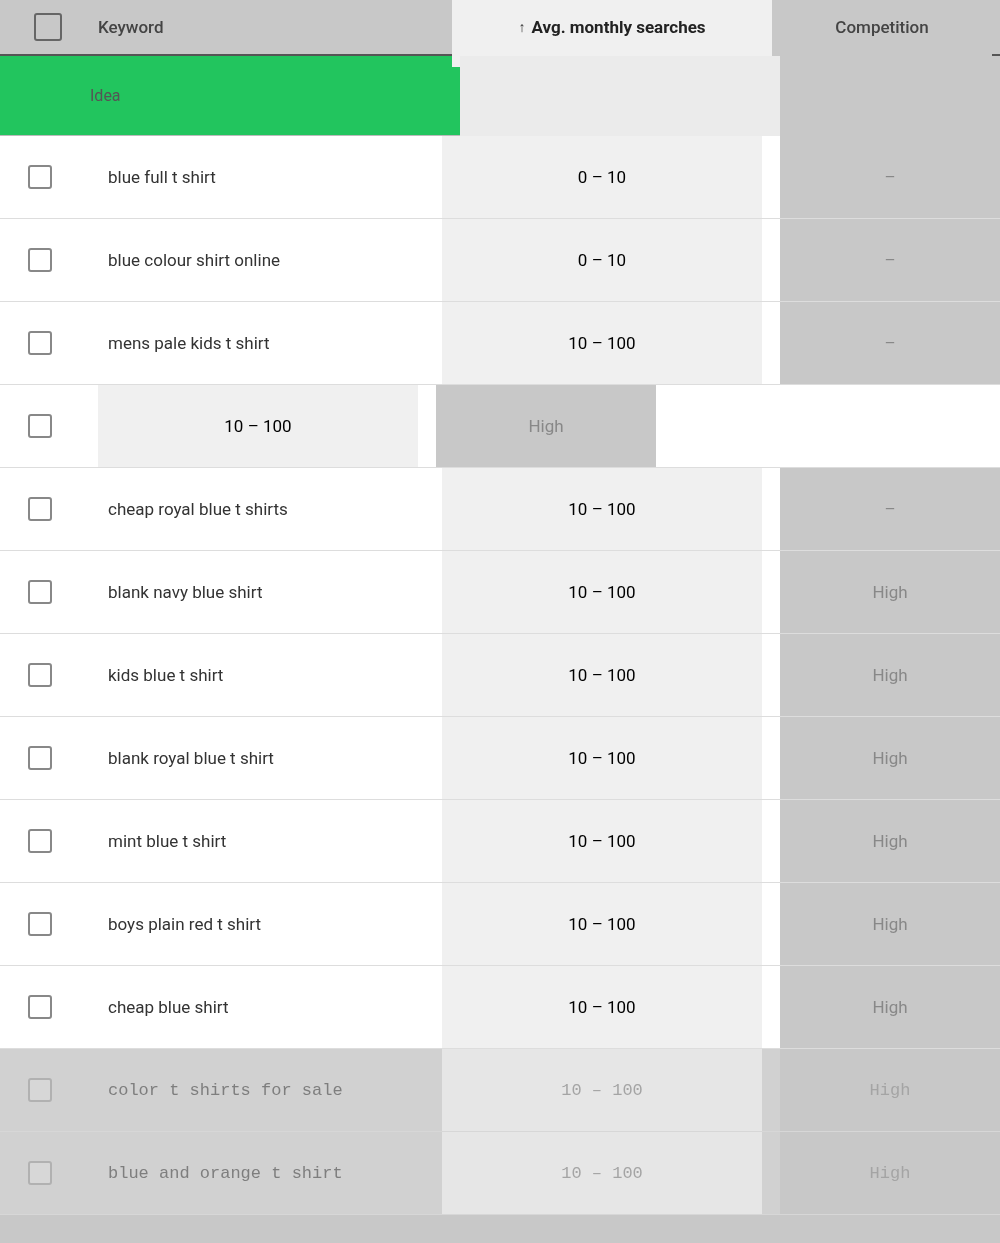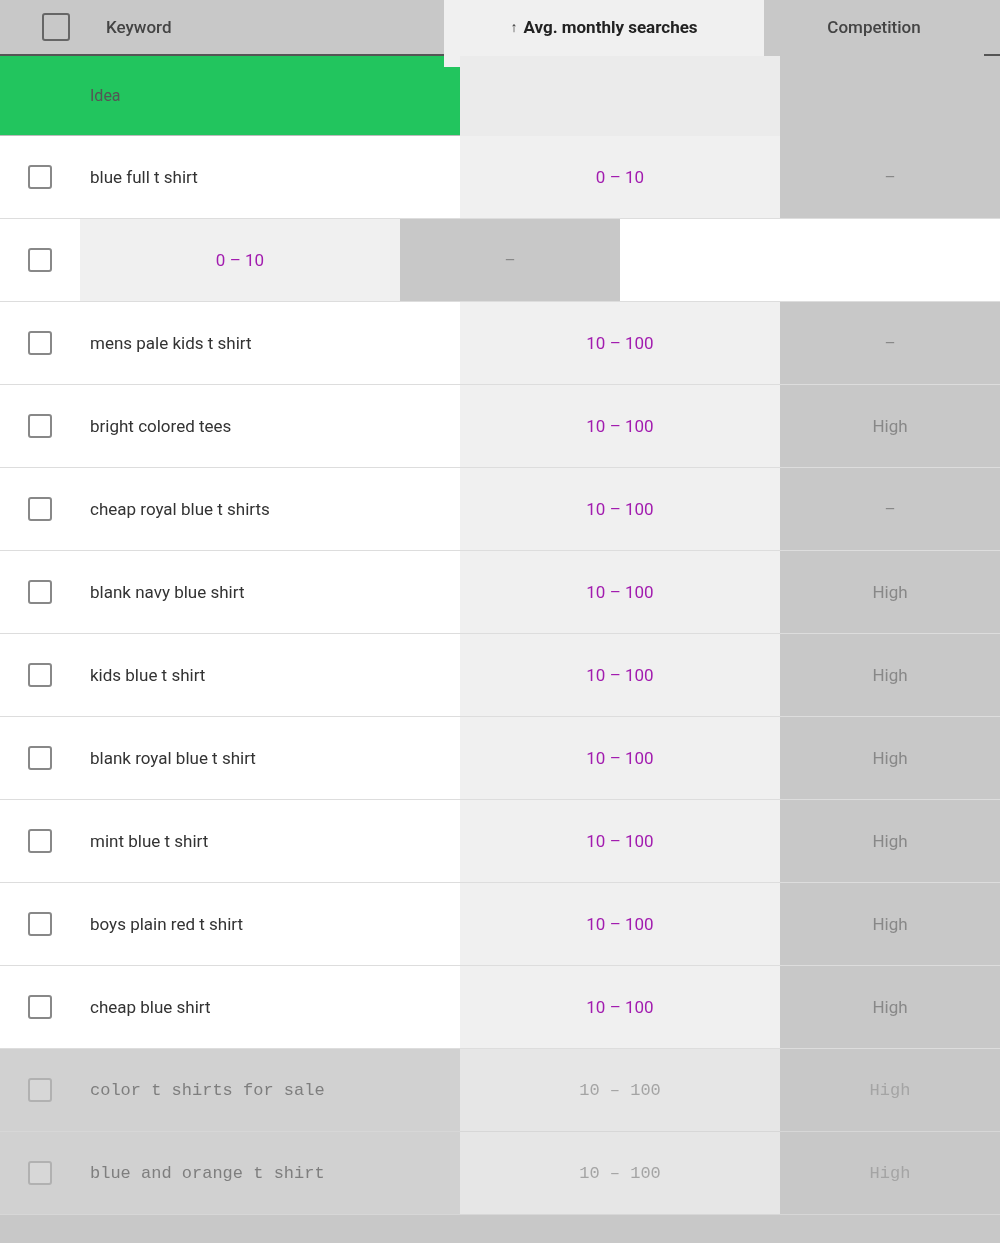--- a/index.html
+++ b/index.html
@@ -20,21 +20,21 @@
     .table-container {
       width: 100%;
       background: #c8c8c8;
     }
 
     .table-header {
       display: flex;
       align-items: center;
       background-color: #c8c8c8;
       border-bottom: 2px solid #555;
-      padding: 16px;
+      padding: 8px;
       height: 56px;
     }
 
     .col-checkbox {
       width: 80px;
       min-width: 80px;
       display: flex;
       align-items: center;
       justify-content: center;
     }
@@ -118,20 +118,21 @@
       height: 80px;
     }
 
     
     .data-row {
       display: flex;
       align-items: center;
       height: 83px;
       background-color: #ffffff;
       border-bottom: 1px solid #ddd;
+      gap: 18px;
     }
 
     .data-row.dimmed {
       background-color: #d4d4d4;
       opacity: 0.75;
       font-family: Liberation Mono, monospace;
     }
 
     .data-row .col-checkbox {
       background-color: inherit;
@@ -148,21 +149,21 @@
     }
 
     .data-row.dimmed .col-keyword {
       background-color: transparent;
       color: #666;
     }
 
     .data-row .col-searches {
       height: 100%;
       font-size: 17px;
-      color: #a21caf;
+      color: #000000;
     }
 
     .data-row .col-competition {
       height: 100%;
       font-size: 17px;
       color: #888;
     }
 
     .data-row.dimmed .col-searches,
     .data-row.dimmed .col-competition {
@@ -235,20 +236,23 @@
         <span>0 – 10</span>
       </div>
       <div class="col-competition">
         <span>–</span>
       </div>
     </div>
       <div class="data-row">
       <div class="col-checkbox">
         <span class="checkbox"></span>
       </div>
+      <div class="col-keyword">
+        <span>blue colour shirt online</span>
+      </div>
       <div class="col-searches">
         <span>0 – 10</span>
       </div>
       <div class="col-competition">
         <span>–</span>
       </div>
     </div>
       <div class="data-row">
       <div class="col-checkbox">
         <span class="checkbox"></span>
@@ -260,23 +264,20 @@
         <span>10 – 100</span>
       </div>
       <div class="col-competition">
         <span>–</span>
       </div>
     </div>
       <div class="data-row">
       <div class="col-checkbox">
         <span class="checkbox"></span>
       </div>
-      <div class="col-keyword">
-        <span>bright colored tees</span>
-      </div>
       <div class="col-searches">
         <span>10 – 100</span>
       </div>
       <div class="col-competition">
         <span>High</span>
       </div>
     </div>
       <div class="data-row">
       <div class="col-checkbox">
         <span class="checkbox"></span>

